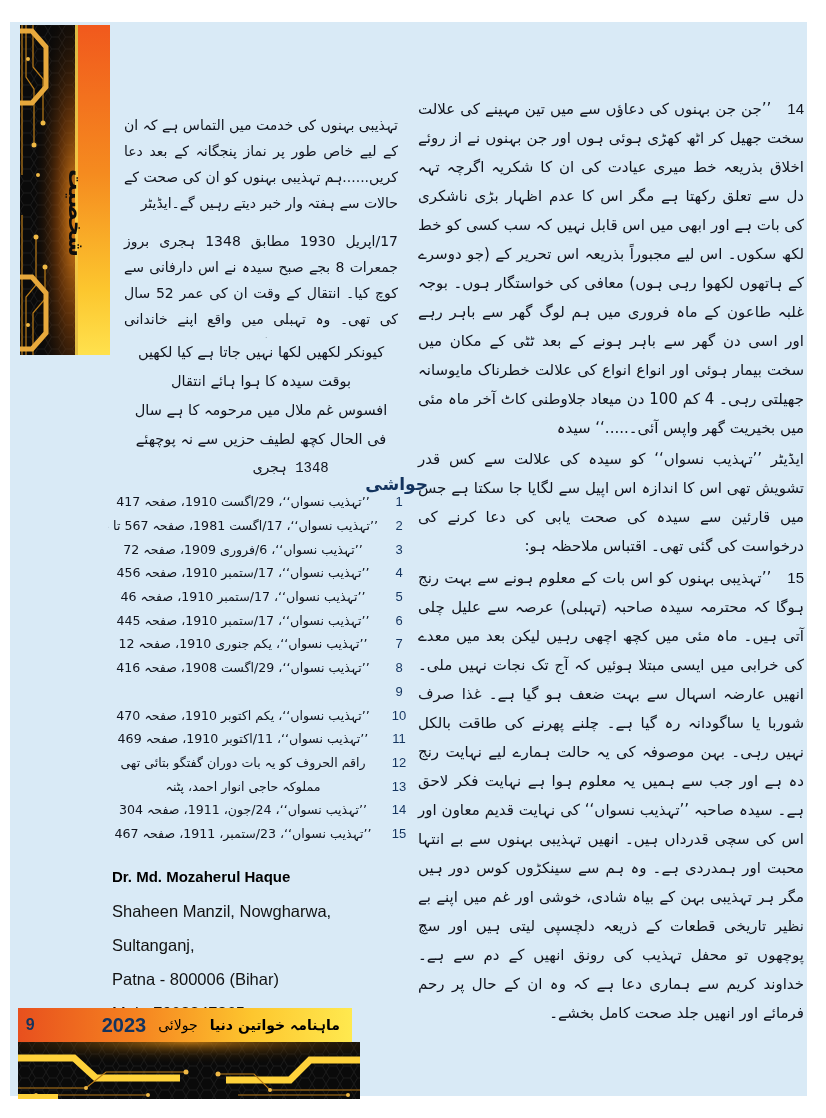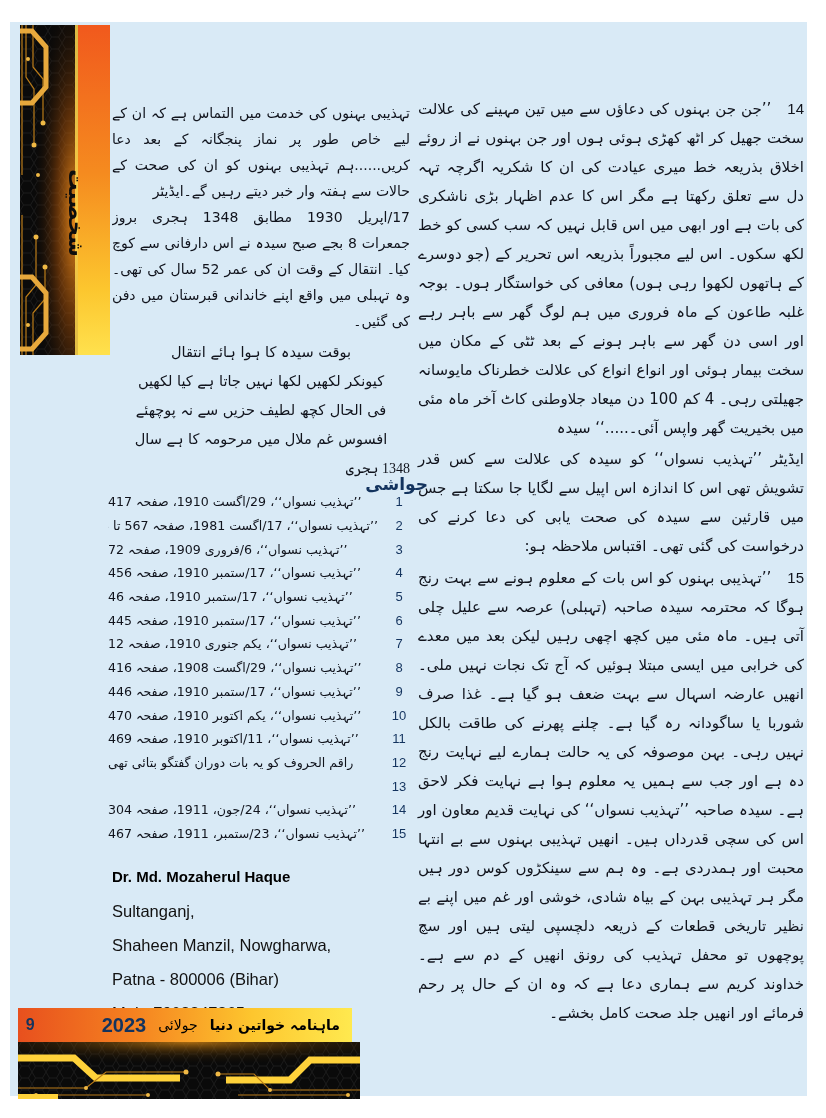--- a/index.html
+++ b/index.html
@@ -30,41 +30,41 @@
   }
   .right-col p { margin:0 0 2px 0; }
   .item-num {
     font-family:"Liberation Sans", sans-serif; font-size:15px; color:#10131c;
     margin-left:16px;
   }
   .lc-text {
     position:absolute; left:112px; top:100px; width:298px; height:238px;
     font-size:14px; line-height:26px; text-align:justify; overflow:hidden;
   }
-  .lc-text p { margin:0; }
+  .lc-text p { margin:12px; }
   .chronogram-intro { text-align:right; padding-left:8px; }
 
   .poem { position:absolute; left:112px; top:338px; width:298px; font-size:14.5px; }
   .poem-line { text-align:center; line-height:29px; white-space:nowrap; }
-  .poem-year { line-height:29px; padding-left:60px;
-    font-family:Liberation Serif, serif; font-size:14px; }
+  .poem-year { text-align:center; line-height:29px; padding-left:60px;
+    font-family:Liberation Mono, monospace; font-size:14px; }
 
   
   .fn-heading {
     position:absolute; left:112px; top:458px; width:300px; margin:16px;
     direction:rtl; text-align:right; font-size:17px; font-weight:bold;
     color:var(--navy,#0c2a4d);
   }
   .footnotes { position:absolute; left:108px; top:490px; width:306px; direction:rtl; }
   .fn-row { display:flex; align-items:center; height:23.7px; }
   .fn-num {
     width:30px; flex:none; text-align:center; color:var(--navy,#0c2a4d);
     font-family:"Liberation Sans", sans-serif; font-size:13px;
   }
-  .fn-text { flex:1; text-align:left; font-size:12.6px; color:#10131c; padding-right:6px; white-space:nowrap; overflow:hidden; }
+  .fn-text { flex:1; text-align:center; font-size:12.6px; color:#10131c; padding-right:6px; white-space:nowrap; overflow:hidden; }
 
   
   .address {
     position:absolute; left:112px; top:860px; width:300px; direction:ltr;
     font-family:"Liberation Sans", sans-serif; color:#111; line-height:34px;
     font-size:16.5px;
   }
   .addr-name { font-weight:bold; color:#000; font-size:15px; }
 
   
@@ -145,24 +145,24 @@
 
   <div class="lc-text urdu">
     <p>تہذیبی بہنوں کی خدمت میں التماس ہے کہ ان کے لیے خاص طور پر نماز پنجگانہ کے بعد دعا کریں......ہم تہذیبی بہنوں کو ان کی صحت کے حالات سے ہفتہ وار خبر دیتے رہیں گے۔ایڈیٹر</p>
     <p>17/اپریل 1930 مطابق 1348 ہجری بروز جمعرات 8 بجے صبح سیدہ نے اس دارفانی سے کوچ کیا۔ انتقال کے وقت ان کی عمر 52 سال کی تھی۔ وہ تہبلی میں واقع اپنے خاندانی قبرستان میں دفن کی گئیں۔</p>
     <p class="chronogram-intro">حکیم لطیف احمد نے قطعہ تاریخ وفات کہا۔ ملاحظہ ہو</p>
   </div>
 
   <div class="poem urdu">
     <div>
 
-    <div class="poem-line">بوقت سیدہ کا ہوا ہائے انتقال</div>
-        <div class="poem-line">کیونکر لکھیں لکھا نہیں جاتا ہے کیا لکھیں</div>
+    <div class="poem-line">کیونکر لکھیں لکھا نہیں جاتا ہے کیا لکھیں</div>
+        <div class="poem-line">بوقت سیدہ کا ہوا ہائے انتقال</div>
+        <div class="poem-line">افسوس غم ملال میں مرحومہ کا ہے سال</div>
         <div class="poem-line">فی الحال کچھ لطیف حزیں سے نہ پوچھئے</div>
-        <div class="poem-line">افسوس غم ملال میں مرحومہ کا ہے سال</div>
       </div>
     <div class="poem-year">1348 ہجری</div>
   </div>
 
   <h3 class="fn-heading">حواشی</h3>
   <div class="footnotes">
 
       <div class="fn-row">
         <span class="fn-num">1</span>
         <span class="fn-text">’’تہذیب نسواں‘‘، 29/اگست 1910، صفحہ 417</span>
@@ -198,59 +198,59 @@
         <span class="fn-text">’’تہذیب نسواں‘‘، یکم جنوری 1910، صفحہ 12</span>
       </div>
 
       <div class="fn-row">
         <span class="fn-num">8</span>
         <span class="fn-text">’’تہذیب نسواں‘‘، 29/اگست 1908، صفحہ 416</span>
       </div>
 
       <div class="fn-row">
         <span class="fn-num">9</span>
-        <span class="fn-text">’’تہذیب نسواں‘‘، 17/ستمبر 1910، صفحہ 446</span>
       </div>
 
       <div class="fn-row">
         <span class="fn-num">10</span>
         <span class="fn-text">’’تہذیب نسواں‘‘، یکم اکتوبر 1910، صفحہ 470</span>
       </div>
 
       <div class="fn-row">
         <span class="fn-num">11</span>
         <span class="fn-text">’’تہذیب نسواں‘‘، 11/اکتوبر 1910، صفحہ 469</span>
       </div>
 
       <div class="fn-row">
         <span class="fn-num">12</span>
         <span class="fn-text">راقم الحروف کو یہ بات دورانِ گفتگو بتائی تھی</span>
       </div>
 
       <div class="fn-row">
         <span class="fn-num">13</span>
+        <span class="fn-text">مملوکہ حاجی انوار احمد، پٹنہ</span>
       </div>
 
       <div class="fn-row">
         <span class="fn-num">14</span>
         <span class="fn-text">’’تہذیب نسواں‘‘، 24/جون، 1911، صفحہ 304</span>
       </div>
 
       <div class="fn-row">
         <span class="fn-num">15</span>
         <span class="fn-text">’’تہذیب نسواں‘‘، 23/ستمبر، 1911، صفحہ 467</span>
       </div>
     </div>
 
   <div class="address">
     <div class="addr-name">Dr. Md. Mozaherul Haque</div>
     <div>
 
-    <div class="addr-line">Sultanganj,</div>
-        <div class="addr-line">Shaheen Manzil, Nowgharwa,</div>
+    <div class="addr-line">Shaheen Manzil, Nowgharwa,</div>
+        <div class="addr-line">Sultanganj,</div>
         <div class="addr-line">Patna - 800006 (Bihar)</div>
         <div class="addr-line">Mob. 7903347365</div>
       </div>
   </div>
 
   <div class="footer-bar">
     <span class="f-mag">ماہنامہ خواتین دنیا</span>
     <span class="f-month">جولائی</span>
     <span class="f-year">2023</span>
     <span class="f-page">9</span>

